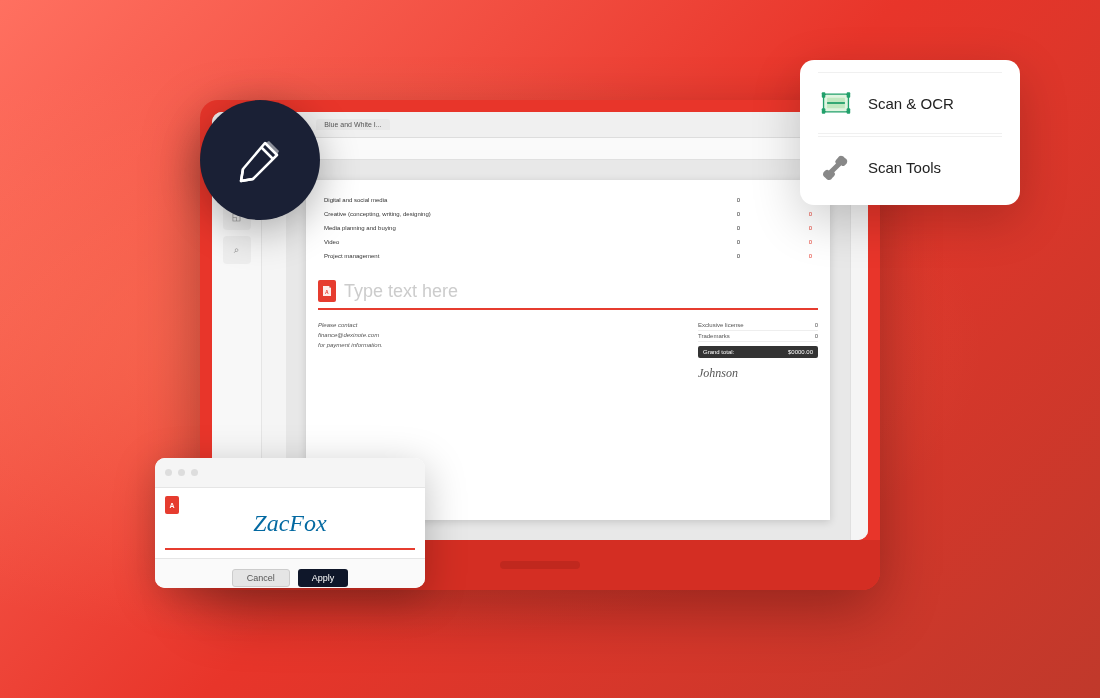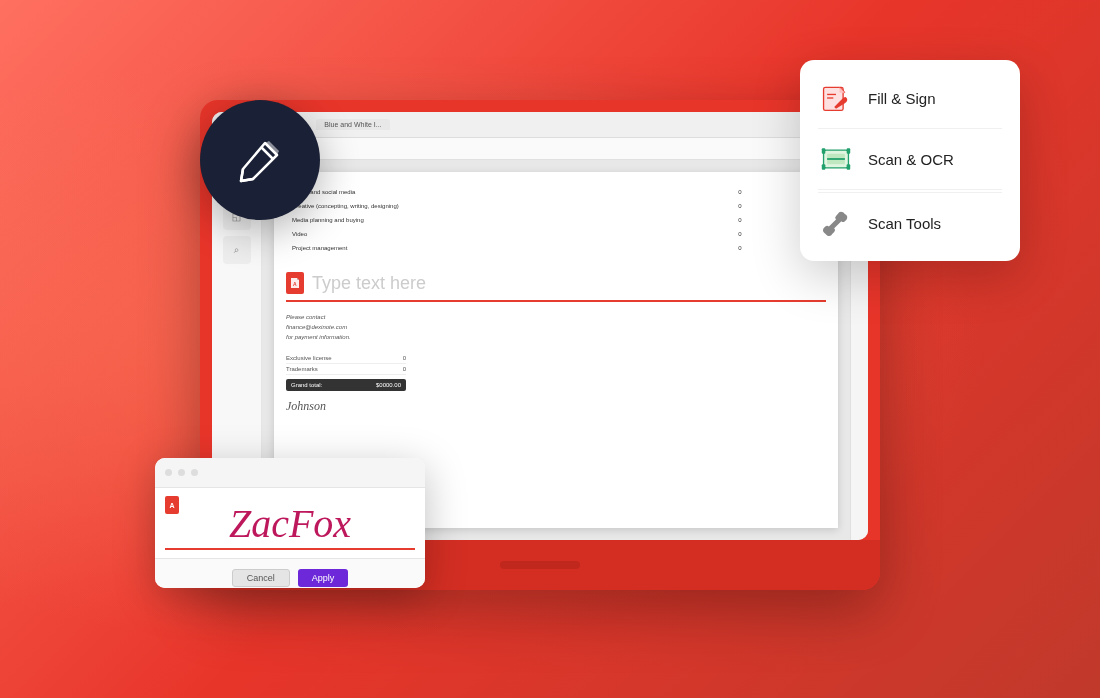--- a/index.html
+++ b/index.html
@@ -164,21 +164,22 @@
       align-items: center;
       justify-content: center;
       font-size: 10px;
       color: #888;
     }
 
     .pdf-main {
       flex: 1;
       background: #e8e8e8;
       overflow: hidden;
-      padding: 12px;
+      padding: 20px;
+      margin-left: 24px;
     }
 
     .pdf-page {
       background: white;
       width: 100%;
       min-height: 100%;
       padding: 12px;
       box-shadow: 0 2px 8px rgba(0,0,0,0.15);
     }
 
@@ -228,21 +229,20 @@
       font-size: 18px;
       color: #ccc;
       font-weight: 300;
     }
 
     
     .pdf-bottom {
       display: flex;
       gap: 10px;
       margin-top: 8px;
-      flex-direction: column;
     }
 
     .pdf-bottom-left {
       flex: 1;
       font-size: 6px;
       color: #555;
       line-height: 1.6;
     }
 
     .pdf-bottom-right {
@@ -361,22 +361,22 @@
       position: absolute;
       bottom: 8px;
       left: 10px;
       right: 10px;
       height: 2px;
       background: #e63c2f;
     }
 
     .sig-text {
       font-family: 'Brush Script MT', 'Lucida Handwriting', cursive;
-      font-size: 40px;
-      color: #be185d;
+      font-size: 24px;
+      color: #0369a1;
       font-style: italic;
       z-index: 1;
     }
 
     .sig-card-footer {
       height: 30px;
       display: flex;
       align-items: center;
       justify-content: center;
       gap: 8px;
@@ -394,21 +394,21 @@
       margin-top: 8px;
     }
 
     .sig-btn-cancel {
       background: #e5e5e5;
       color: #555;
       border: 1px solid #ccc;
     }
 
     .sig-btn-apply {
-      background: #6d28d9;
+      background: #0f172a;
       color: white;
     }
 
     
     .tools-card {
       position: absolute;
       top: 60px;
       right: 80px;
       width: 220px;
       background: white;
@@ -615,33 +615,20 @@
     <div class="sig-line"></div>
   </div>
   <div class="sig-card-footer">
     <button class="sig-btn sig-btn-cancel">Cancel</button>
     <button class="sig-btn sig-btn-apply">Apply</button>
   </div>
 </div>
 
 <div class="tools-card">
 
-  <div class="tool-item">
-    <div class="tool-icon-wrap">
-      <svg class="icon-fill-sign" viewBox="0 0 36 36">
-        <rect x="4" y="6" width="22" height="26" rx="2" fill="#ffe0e0" stroke="#e63c2f" stroke-width="1.5"></rect>
-        <path d="M22 6 L28 12" stroke="#e63c2f" stroke-width="1.5" fill="none"></path>
-        <path d="M22 6 L22 12 L28 12" fill="#ffc0c0"></path>
-        <path d="M24 20 Q28 15 30 18 Q32 21 28 24 L18 30 L16 28 Z" fill="#e63c2f"></path>
-        <line x1="8" y1="14" x2="18" y2="14" stroke="#e63c2f" stroke-width="1.5"></line>
-        <line x1="8" y1="18" x2="15" y2="18" stroke="#e63c2f" stroke-width="1.5"></line>
-      </svg>
-    </div>
-    <span class="tool-label">Fill &amp; Sign</span>
-  </div>
 
   <div class="tool-divider"></div>
 
   <div class="tool-item">
     <div class="tool-icon-wrap">
       <svg class="icon-scan" viewBox="0 0 36 36">
         <rect x="4" y="8" width="28" height="20" rx="3" fill="#e0f5e0" stroke="#22a06b" stroke-width="1.5"></rect>
         <rect x="8" y="12" width="20" height="12" rx="1" fill="#c0e8c0"></rect>
         <line x1="8" y1="18" x2="28" y2="18" stroke="#22a06b" stroke-width="2"></line>
         <rect x="2" y="6" width="4" height="6" rx="1" fill="#22a06b"></rect>

